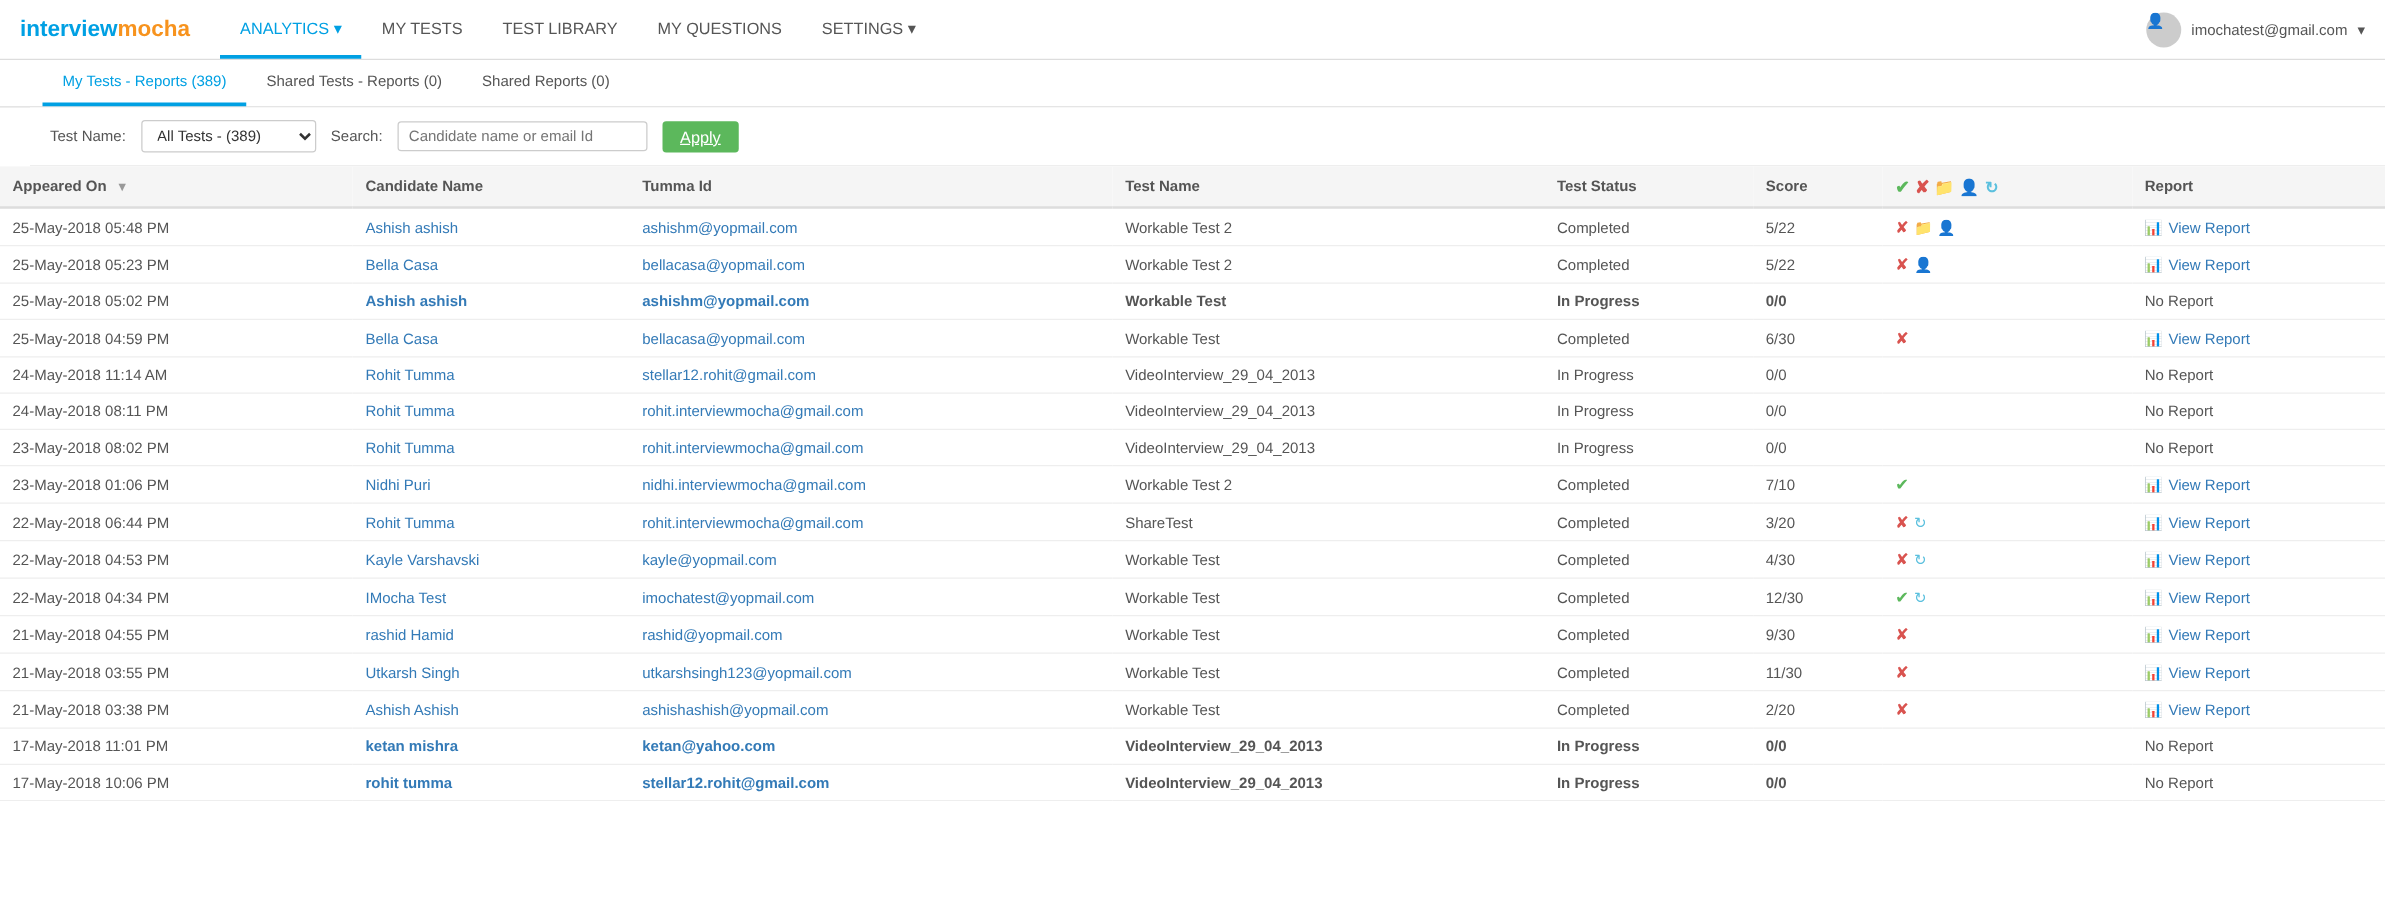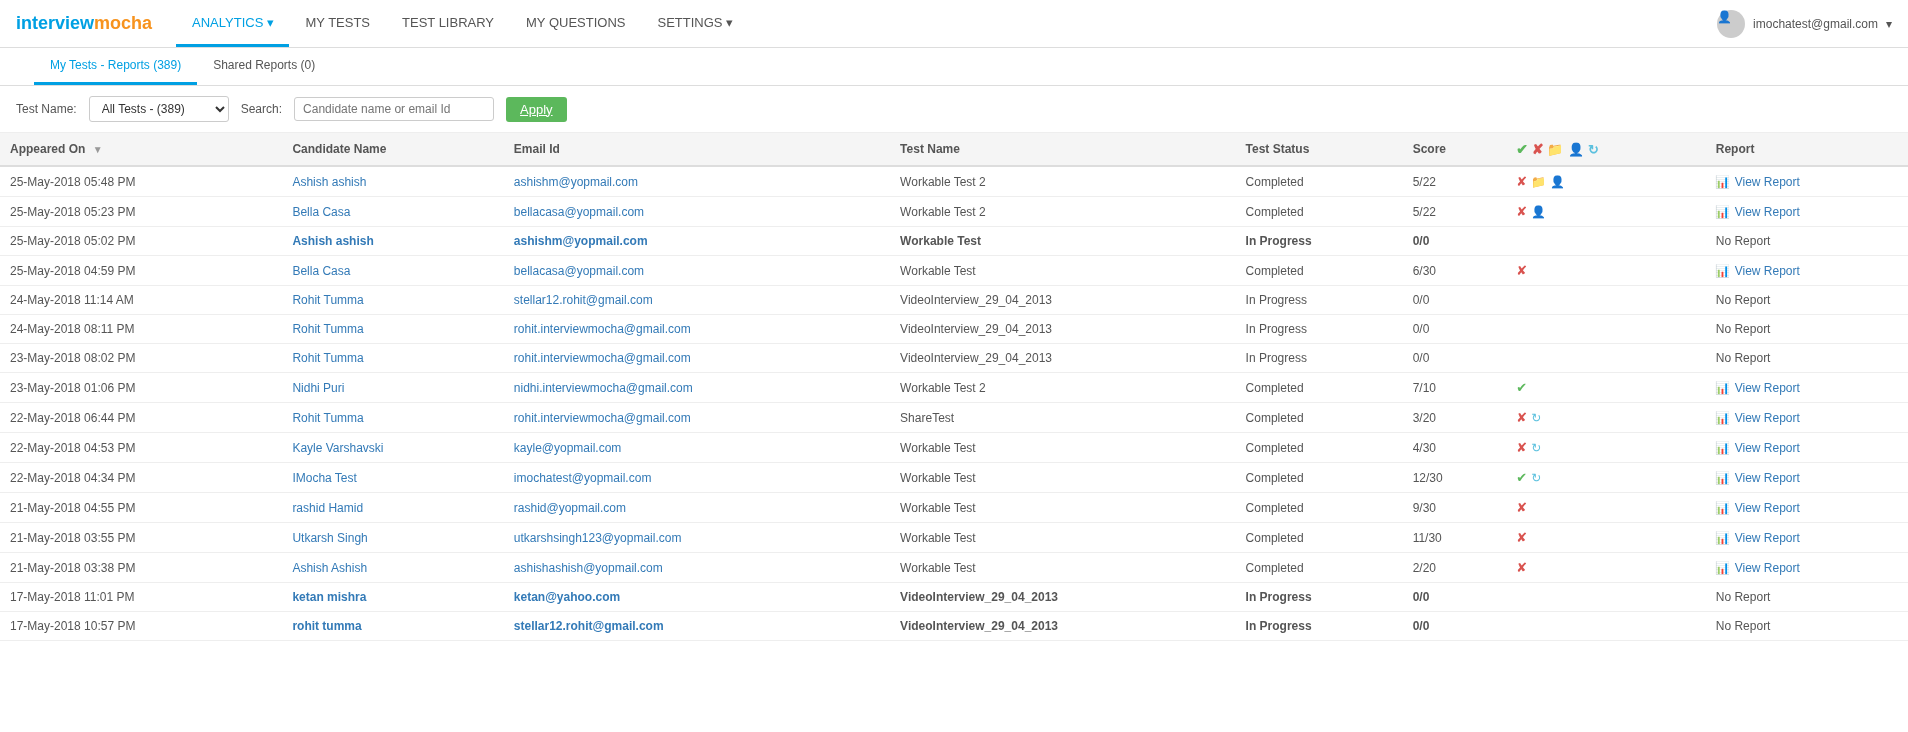--- a/index.html
+++ b/index.html
@@ -30,21 +30,21 @@
     }
     .tab {
       padding: 10px 16px; cursor: pointer; font-size: 12px; color: #555;
       border-bottom: 3px solid transparent; white-space: nowrap;
     }
     .tab.active { color: #00a0e3; border-bottom: 3px solid #00a0e3; }
 
     
     .filter-bar {
       display: flex; align-items: center; gap: 12px;
-      padding: 10px 16px; background: #fff; border-bottom: 1px solid #eee;
+      padding: 10px 16px; background: #fff; border-bottom: 1px solid #eee; margin-left: 24px;
     }
     .filter-bar label { font-size: 12px; color: #555; }
     .filter-bar select {
       border: 1px solid #ccc; border-radius: 3px; padding: 4px 8px;
       font-size: 12px; color: #333; background: #fff; min-width: 140px;
     }
     .filter-bar input[type="text"] {
       border: 1px solid #ccc; border-radius: 3px; padding: 4px 8px;
       font-size: 12px; color: #333; width: 200px;
     }
@@ -104,20 +104,21 @@
   </div>
   <div class="nav-right">
     <span class="avatar-icon">👤</span>
     <span>imochatest@gmail.com</span>
     <span>▾</span>
   </div>
 </nav>
 
 <div class="tabs-bar">
   <div class="tab active">My Tests - Reports (389)</div>
+  <div class="tab">Shared Tests - Reports (0)</div>
   <div class="tab">Shared Reports (0)</div>
 </div>
 
 <div class="filter-bar">
   <label>Test Name:</label>
   <select>
     <option>All Tests - (389)</option>
   </select>
   <label>Search:</label>
   <input type="text" placeholder="Candidate name or email Id" style="">
@@ -127,21 +128,21 @@
 <div class="main-wrapper">
   <div class="table-container">
     <table>
       <thead>
         <tr>
           <th class="sortable">
             <span>Appeared On</span>
             <span class="sort-arrow">▼</span>
           </th>
           <th>Candidate Name</th>
-          <th>Email Id</th>
+          <th>Tumma Id</th>
           <th>Test Name</th>
           <th>Test Status</th>
           <th>Score</th>
           <th>
             <div class="header-icons">
               <span class="icon-check">✔</span>
               <span class="icon-x">✘</span>
               <span class="icon-folder">📁</span>
               <span class="icon-user">👤</span>
               <span class="icon-refresh">↻</span>
@@ -371,21 +372,21 @@
             <td style="font-weight: bold;"><a href="#">ketan@yahoo.com</a></td>
             <td style="font-weight: bold;">VideoInterview_29_04_2013</td>
             <td style="font-weight: bold;">In Progress</td>
             <td style="font-weight: bold;">0/0</td>
             <td>
               <div class="row-icons"></div>
             </td>
             <td><span class="no-report">No Report</span></td>
           </tr>
           <tr>
-            <td>17-May-2018 10:57 PM</td>
+            <td>17-May-2018 10:06 PM</td>
             <td style="font-weight: bold;"><a href="#">rohit tumma</a></td>
             <td style="font-weight: bold;"><a href="#">stellar12.rohit@gmail.com</a></td>
             <td style="font-weight: bold;">VideoInterview_29_04_2013</td>
             <td style="font-weight: bold;">In Progress</td>
             <td style="font-weight: bold;">0/0</td>
             <td>
               <div class="row-icons"></div>
             </td>
             <td><span class="no-report">No Report</span></td>
           </tr>

